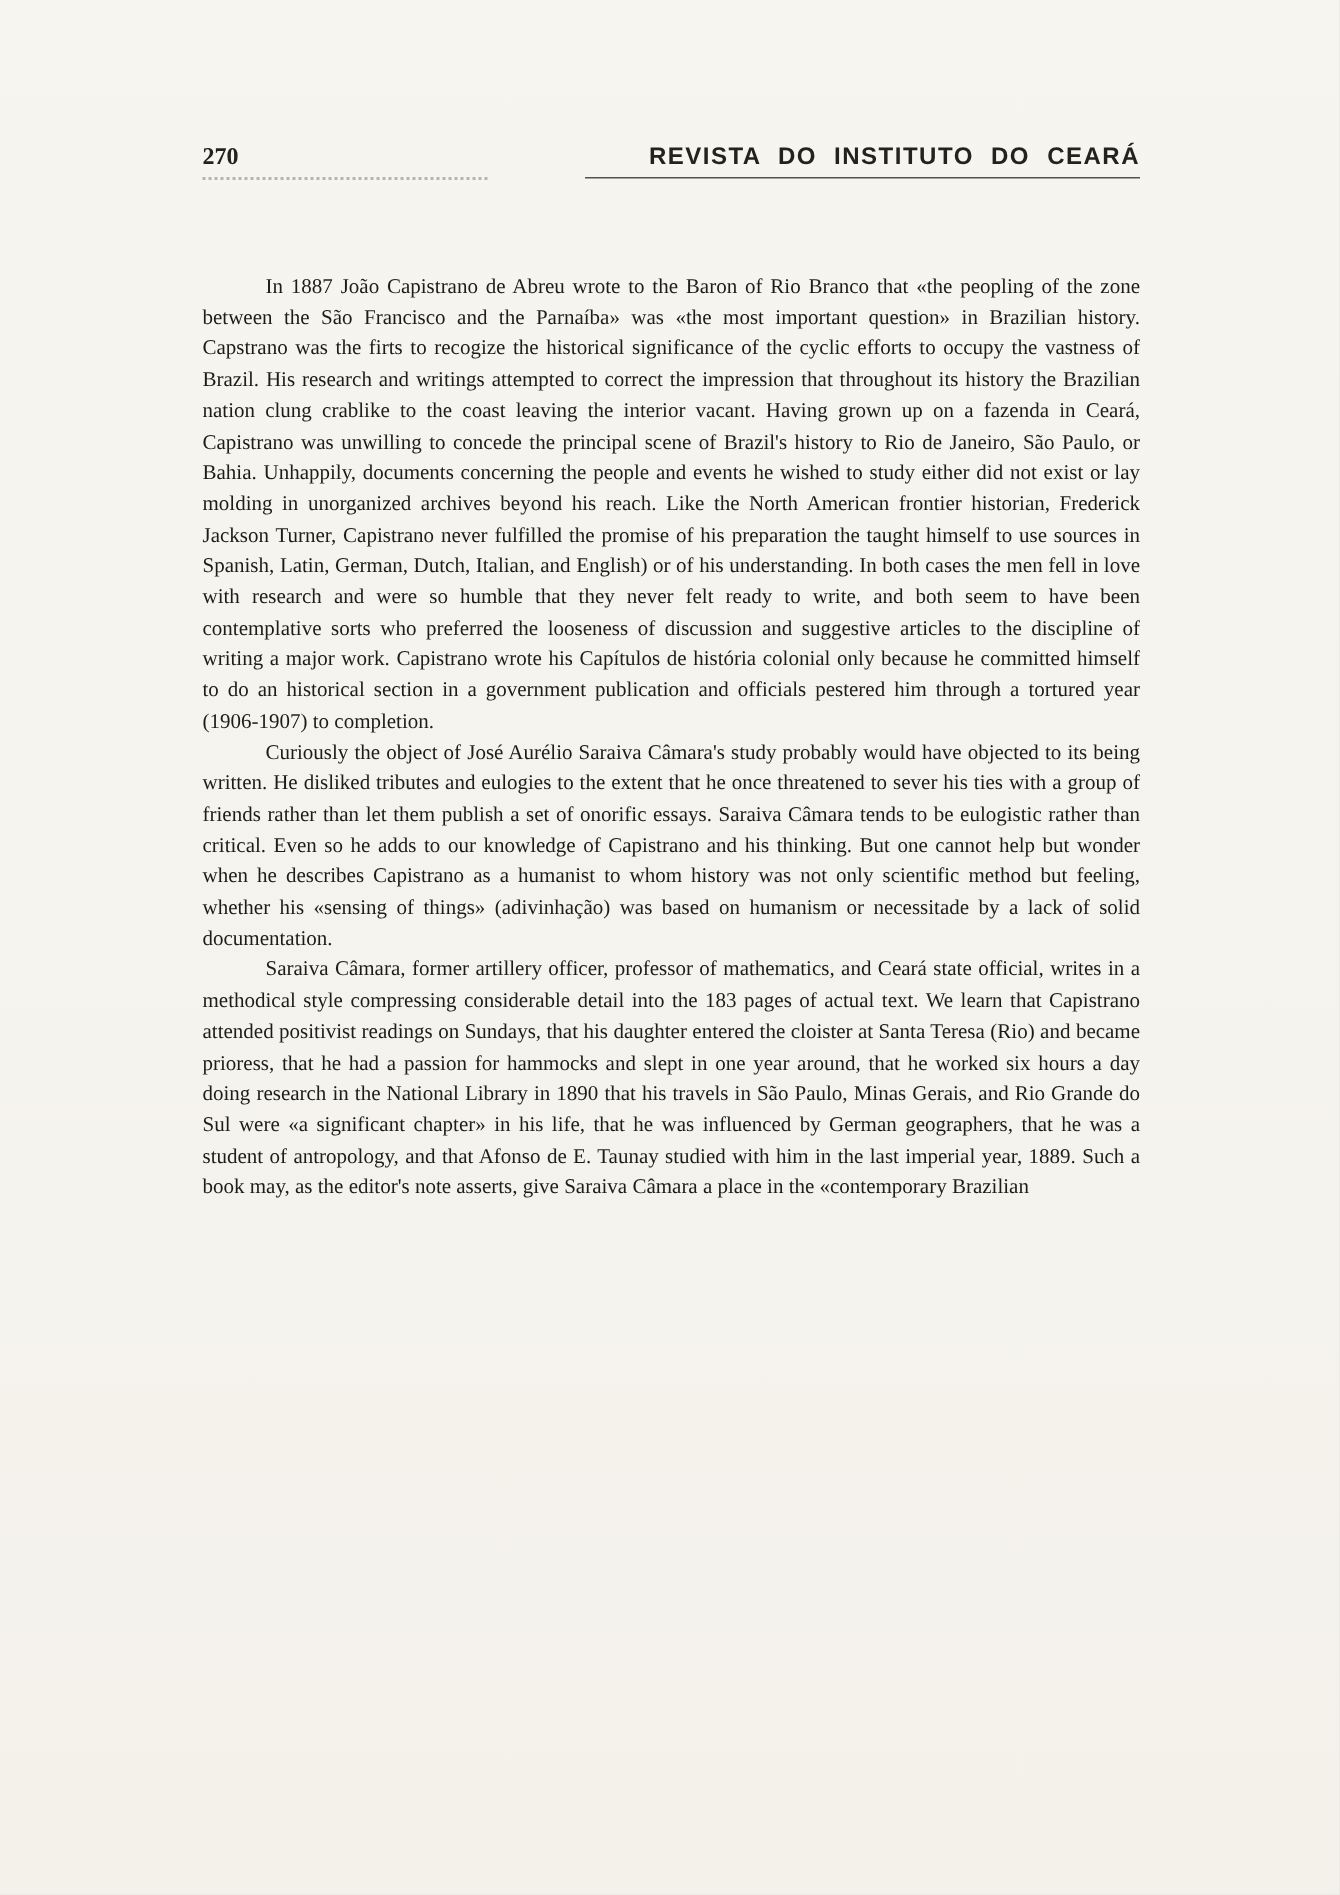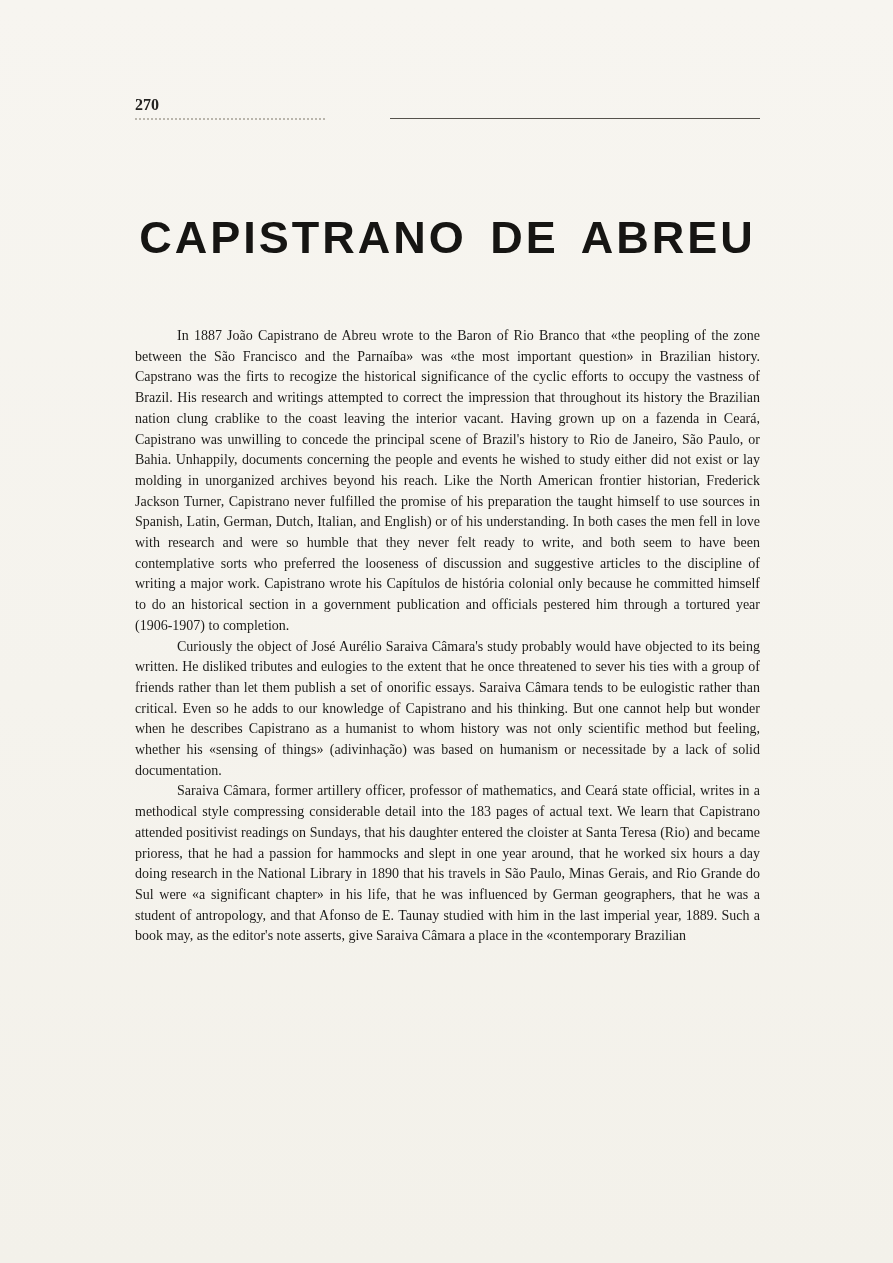--- a/index.html
+++ b/index.html
@@ -72,28 +72,28 @@
   }
 </style>
 </head>
 <body>
 
 <div class="page">
   <div class="content">
 
     <header class="page-header">
       <span class="page-number">270</span>
+      <span class="journal-title">REVISTA DO INSTITUTO DO CEARÁ</span>
     </header>
 
     <div class="header-rule">
       <span class="rule-dots"></span>
       <span class="rule-line"></span>
     </div>
 
-    <h1 class="article-title">CAPISTRANO DE ABREU</h1>
 
 
     <main class="body-text">
       <p>In 1887 João Capistrano de Abreu wrote to the Baron of Rio Branco that «the peopling of the zone between the São Francisco and the Parnaíba» was «the most important question» in Brazilian history. Capstrano was the firts to recogize the historical significance of the cyclic efforts to occupy the vastness of Brazil. His research and writings attempted to correct the impression that throughout its history the Brazilian nation clung crablike to the coast leaving the interior vacant. Having grown up on a fazenda in Ceará, Capistrano was unwilling to concede the principal scene of Brazil's history to Rio de Janeiro, São Paulo, or Bahia. Unhappily, documents concerning the people and events he wished to study either did not exist or lay molding in unorganized archives beyond his reach. Like the North American frontier historian, Frederick Jackson Turner, Capistrano never fulfilled the promise of his preparation the taught himself to use sources in Spanish, Latin, German, Dutch, Italian, and English) or of his understanding. In both cases the men fell in love with research and were so humble that they never felt ready to write, and both seem to have been contemplative sorts who preferred the looseness of discussion and suggestive articles to the discipline of writing a major work. Capistrano wrote his Capítulos de história colonial only because he committed himself to do an historical section in a government publication and officials pestered him through a tortured year (1906-1907) to completion.</p>
       <p>Curiously the object of José Aurélio Saraiva Câmara's study probably would have objected to its being written. He disliked tributes and eulogies to the extent that he once threatened to sever his ties with a group of friends rather than let them publish a set of onorific essays. Saraiva Câmara tends to be eulogistic rather than critical. Even so he adds to our knowledge of Capistrano and his thinking. But one cannot help but wonder when he describes Capistrano as a humanist to whom history was not only scientific method but feeling, whether his «sensing of things» (adivinhação) was based on humanism or necessitade by a lack of solid documentation.</p>
       <p>Saraiva Câmara, former artillery officer, professor of mathematics, and Ceará state official, writes in a methodical style compressing considerable detail into the 183 pages of actual text. We learn that Capistrano attended positivist readings on Sundays, that his daughter entered the cloister at Santa Teresa (Rio) and became prioress, that he had a passion for hammocks and slept in one year around, that he worked six hours a day doing research in the National Library in 1890 that his travels in São Paulo, Minas Gerais, and Rio Grande do Sul were «a significant chapter» in his life, that he was influenced by German geographers, that he was a student of antropology, and that Afonso de E. Taunay studied with him in the last imperial year, 1889. Such a book may, as the editor's note asserts, give Saraiva Câmara a place in the «contemporary Brazilian</p>
     </main>
 
   </div>
 </div>

